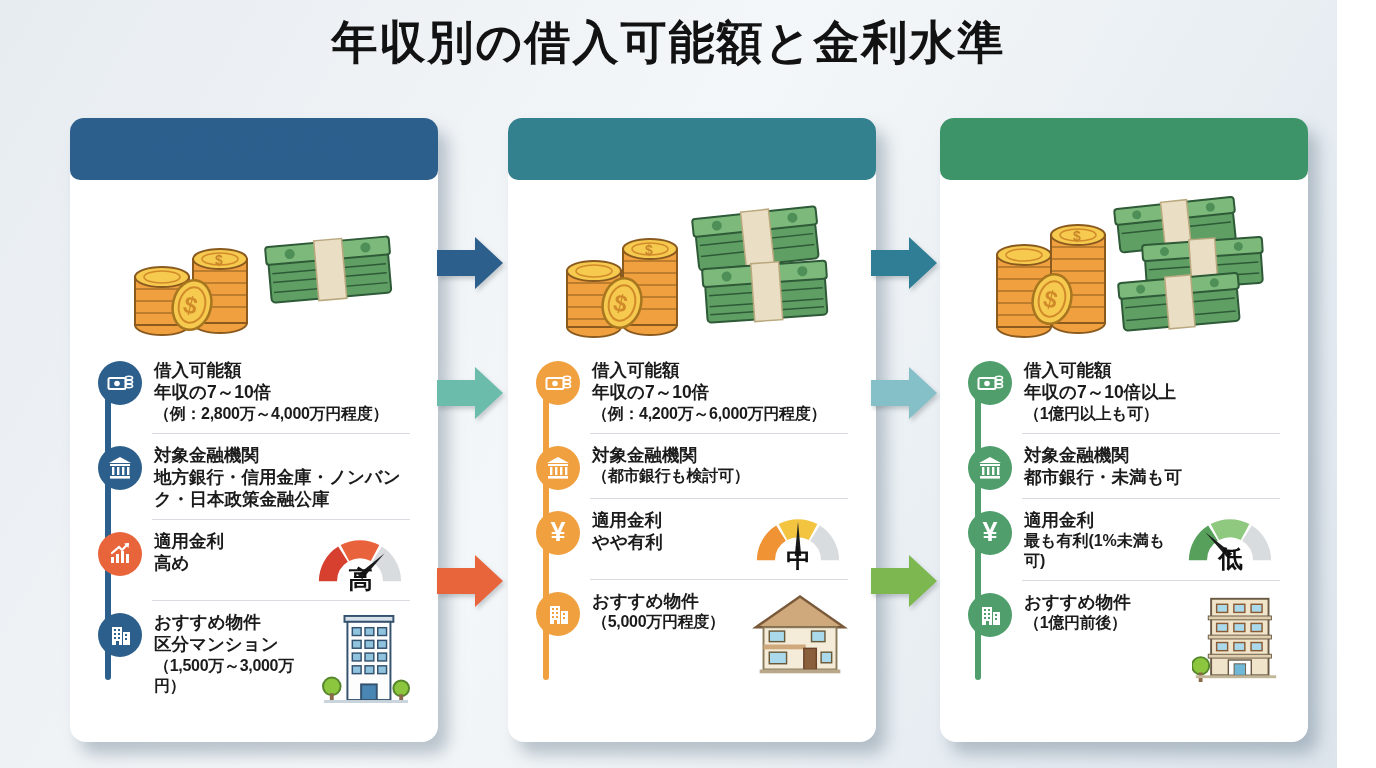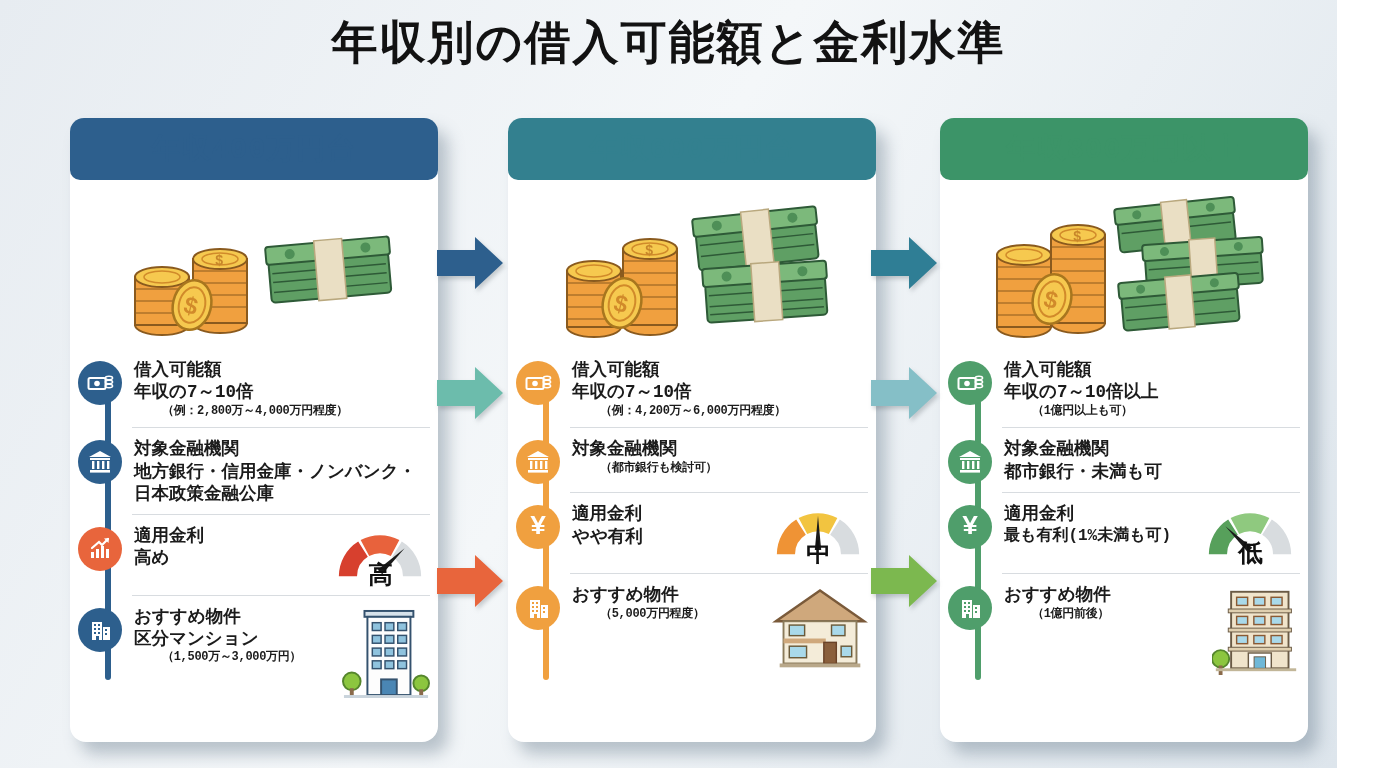--- a/index.html
+++ b/index.html
@@ -1,37 +1,37 @@
 <!DOCTYPE html>
 <html><head>
 <meta charset="utf-8">
 <style>
   html,body{margin:0;padding:0;width:1376px;height:768px;overflow:hidden;
     font-family:"Liberation Sans","DejaVu Sans",sans-serif;}
   .canvas{position:relative;width:1337px;height:768px;
-    background:linear-gradient(120deg,#e7ecf1 0%,#f4f7f9 45%,#dde5ec 100%);font-family:Liberation Mono, monospace;}
+    background:linear-gradient(120deg,#e7ecf1 0%,#f4f7f9 45%,#dde5ec 100%);}
   .title{position:absolute;top:12px;left:0;width:100%;text-align:center;
     font-size:46px;font-weight:900;color:#121212;letter-spacing:2px;margin:0;}
   .card{position:absolute;top:118px;width:368px;height:624px;background:#ffffff;
     border-radius:16px;box-shadow:10px 12px 16px rgba(90,110,130,.38);}
   .card-header{height:62px;border-radius:14px 14px 10px 10px;display:flex;
     align-items:center;justify-content:center;color:#fff;font-size:29px;
     font-weight:800;letter-spacing:1px;}
   .money{height:170px;display:flex;align-items:center;justify-content:center;}
-  .rows{position:relative;padding:0 8px;}
+  .rows{position:relative;padding:0 28px;}
   .connector{position:absolute;left:35px;top:30px;bottom:-210px;width:6px;
     border-radius:3px;height:300px;}
   .row{position:relative;display:flex;align-items:flex-start;gap:12px;padding:9px 0 7px;}
   .icon-circle{flex:0 0 44px;width:44px;height:44px;border-radius:50%;display:flex;
     align-items:center;justify-content:center;position:relative;z-index:2;margin-top:2px;}
   .yen{color:#fff;font-size:27px;font-weight:900;line-height:1;}
   .row-text{flex:1;min-width:0;}
   .row-label{font-size:17.5px;font-weight:800;color:#1b1b1b;line-height:1.28;}
   .row-value{font-size:17.5px;font-weight:800;color:#1b1b1b;line-height:1.28;}
-  .row-note{font-size:12px;font-weight:700;color:#1b1b1b;line-height:1.3;letter-spacing:-.3px;margin-left:28px;}
+  .row-note{font-size:16px;font-weight:700;color:#1b1b1b;line-height:1.3;letter-spacing:-.3px;}
   .row-graphic{flex:0 0 auto;display:flex;align-items:center;justify-content:flex-end;}
   .divider{height:1px;background:#d8dce0;margin:1px 0 1px 54px;}
   .gauge{width:100px;height:62px;}
   .gauge text{font-size:23px;font-weight:800;fill:#111;}
   .arrow{position:absolute;width:68px;height:58px;filter:drop-shadow(2px 3px 2px rgba(60,70,80,.25));}
 </style>
 </head>
 <body>
 
 <div class="canvas">

